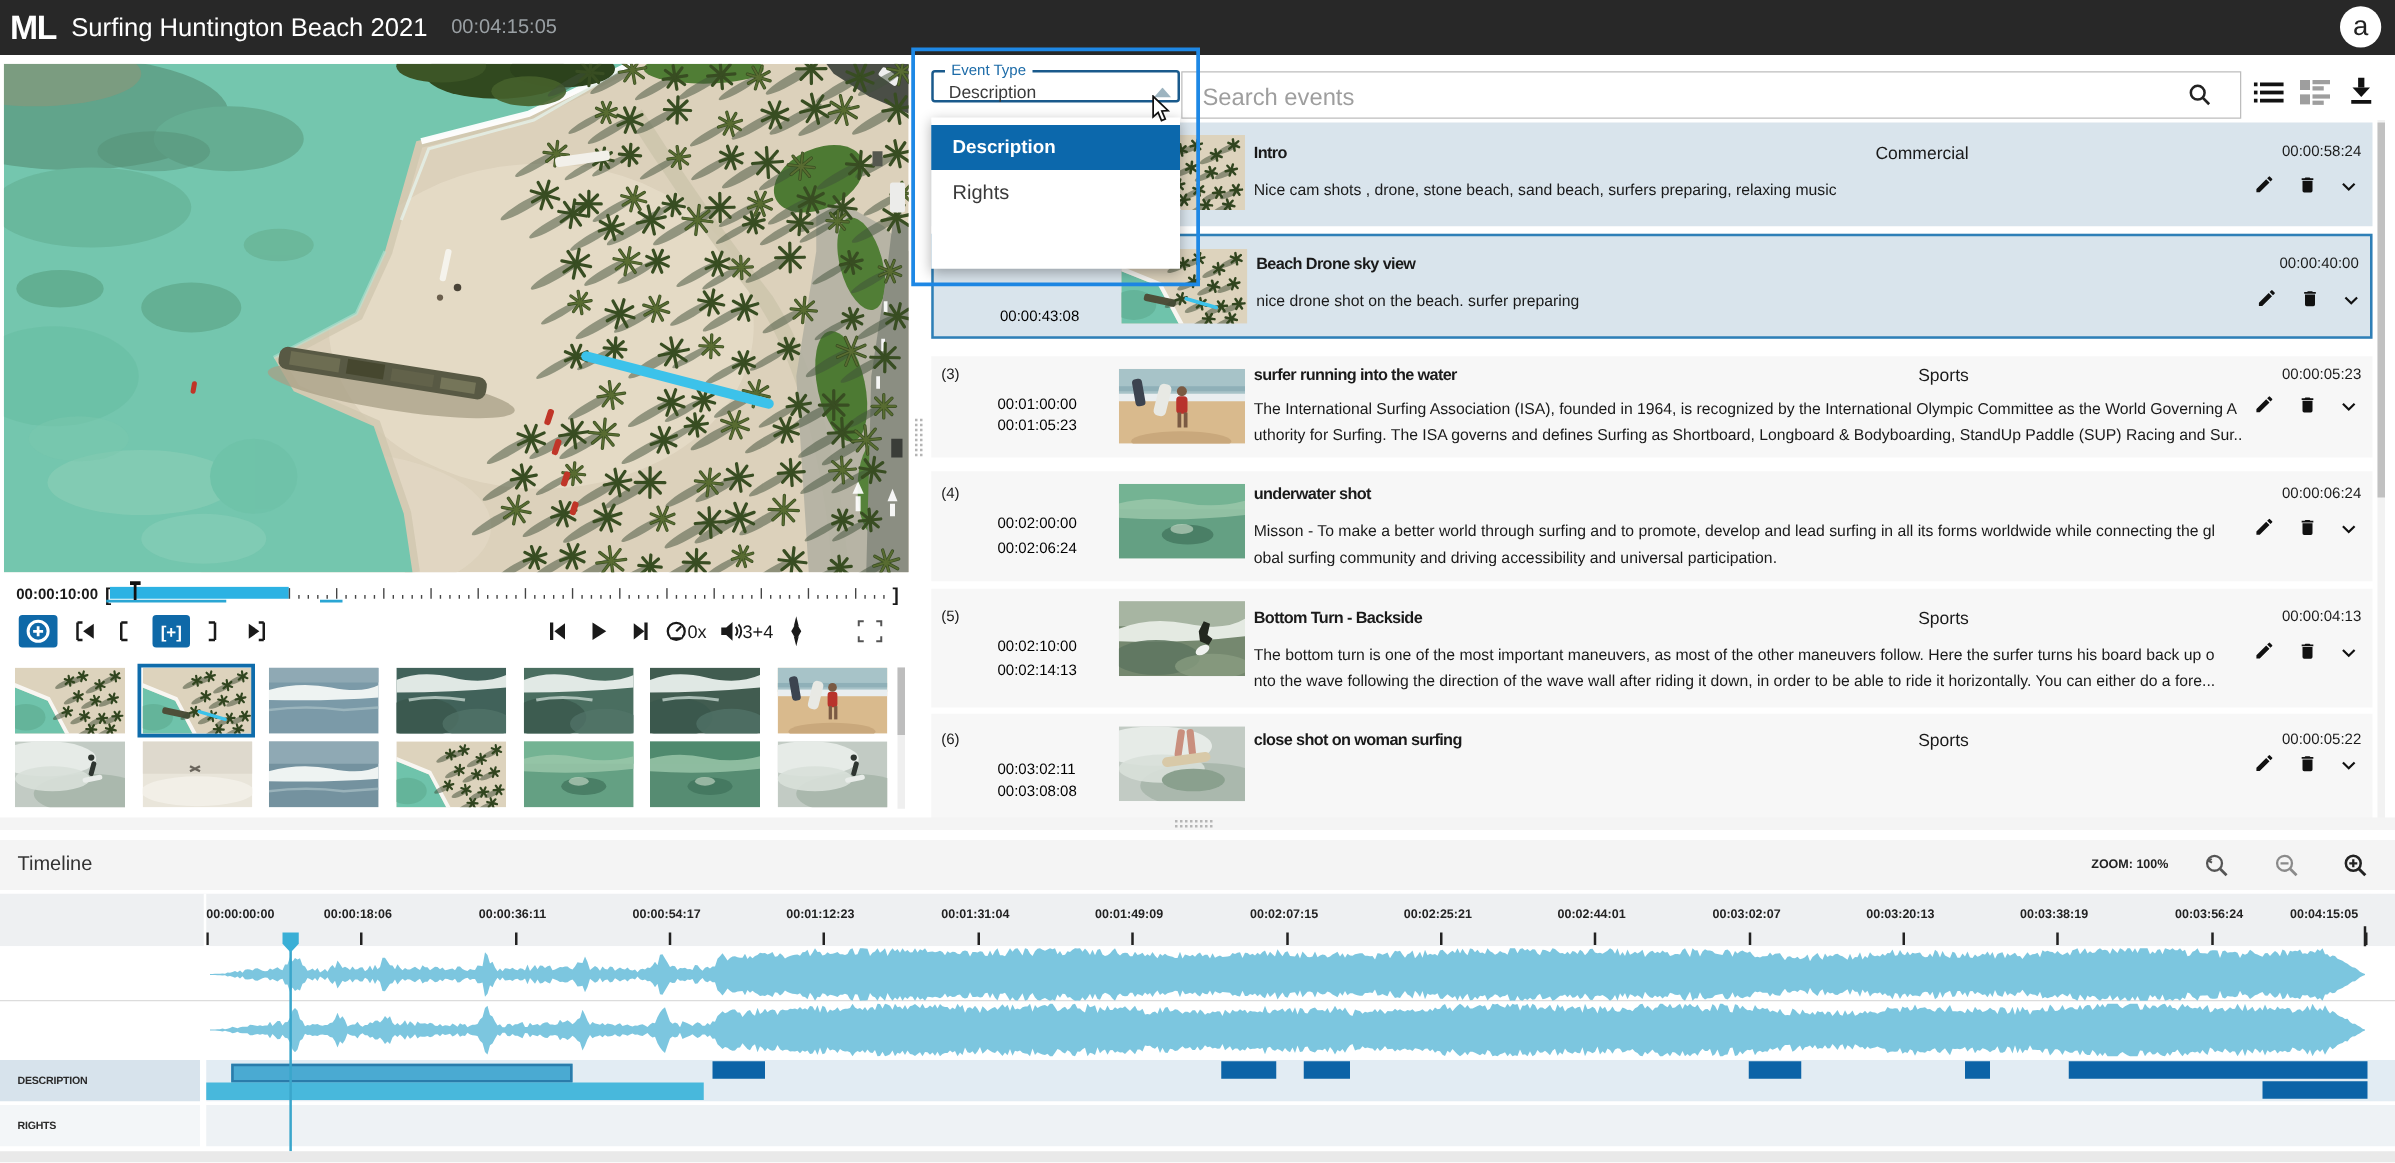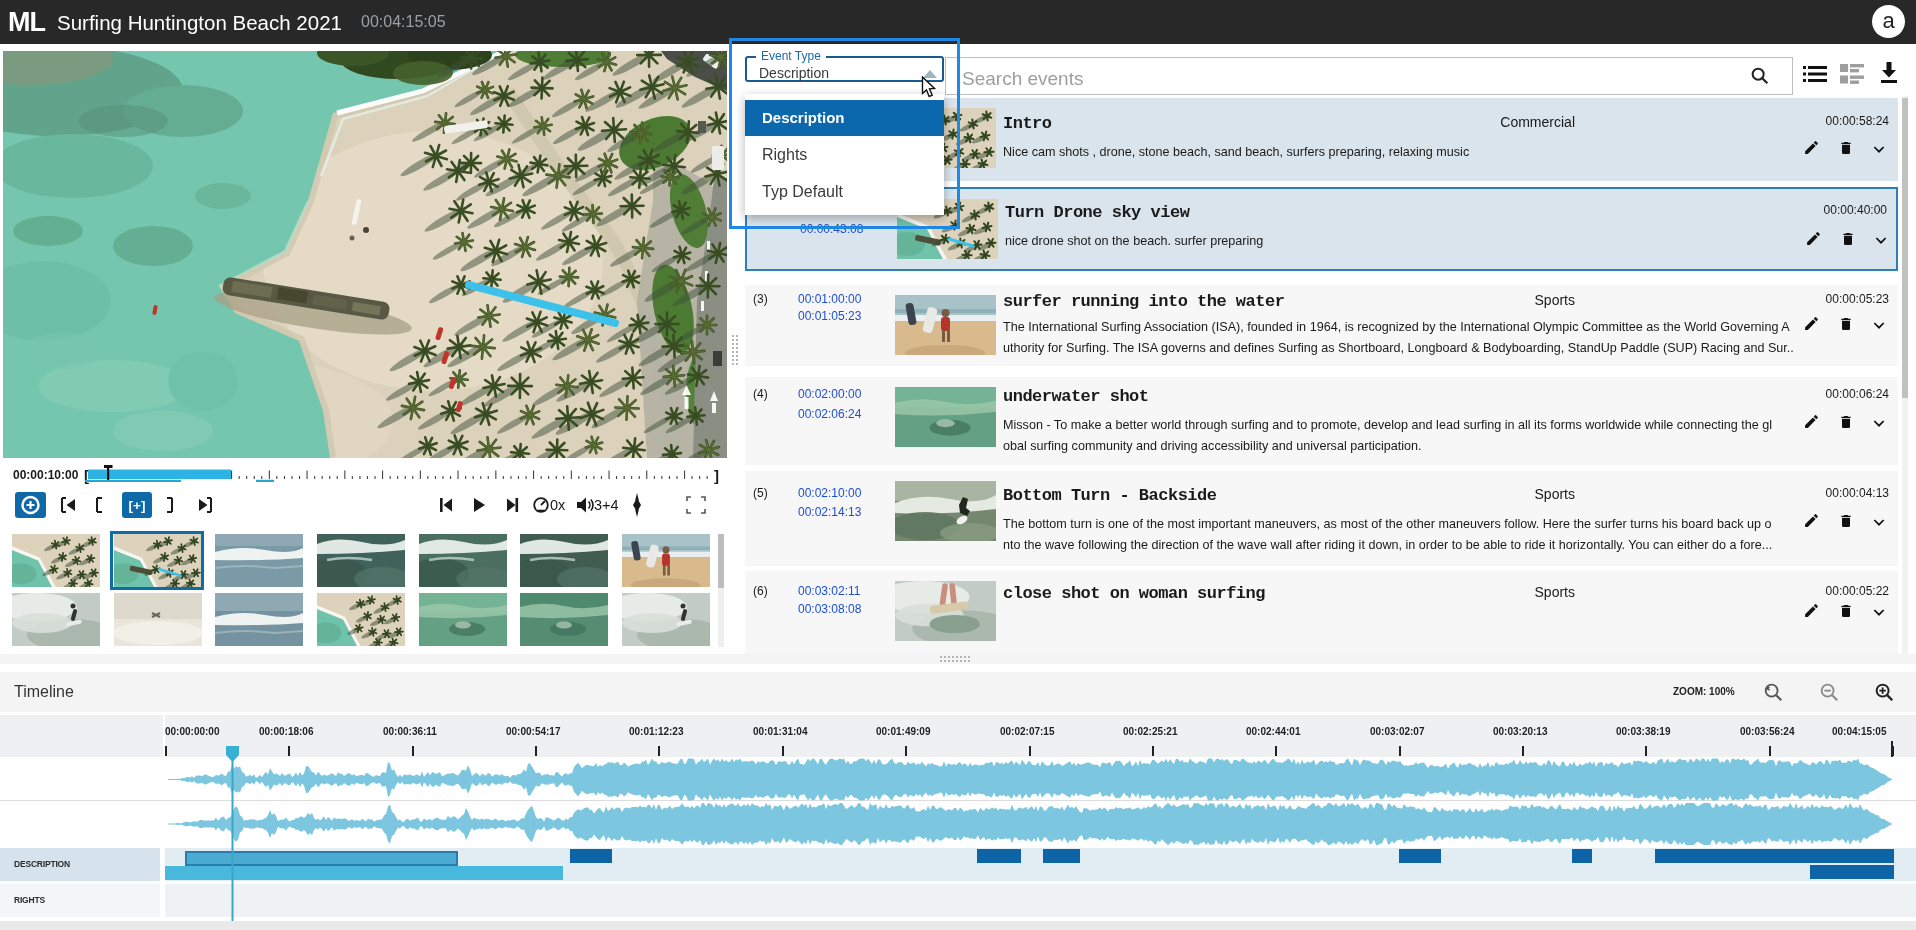--- a/index.html
+++ b/index.html
@@ -1,20 +1,20 @@
 <!DOCTYPE html>
 <html><head><meta charset="utf-8">
 <style>
 * { margin:0; padding:0; box-sizing:border-box; }
 html,body { width:1916px; height:930px; overflow:hidden; background:#fff;
   font-family:"Liberation Sans", sans-serif; position:relative; }
 .abs { position:absolute; }
-.etc { position:absolute; font-size:12px; color:#1d4ed8; }
+.etc { position:absolute; font-size:12px; color:#000000;margin-top:24px; }
 .enum { position:absolute; font-size:12px; color:#1a1a1a; }
-.etitle { position:absolute; font-size:17px; font-weight:bold; letter-spacing:-0.5px; color:#1a1a1a;font-family:Liberation Mono, monospace; }
+.etitle { position:absolute; font-size:13px; font-weight:bold; letter-spacing:-0.5px; color:#1a1a1a; }
 .ecat { position:absolute; font-size:14px; color:#1a1a1a; text-align:right; }
 .edur { position:absolute; font-size:12px; color:#1a1a1a; }
 .edesc { position:absolute; font-size:12.6px; color:#1a1a1a; white-space:nowrap; max-width:790px; overflow:hidden; }
 .fth { position:absolute; width:88px; height:53px; overflow:hidden; }
 .rlab { position:absolute; top:11px; font-size:10px; font-weight:bold; color:#222; }
 </style></head>
 <body>
 <div class="abs" style="left:0;top:0;width:1916px;height:44px;background:#282828">
   <div class="abs" style="left:8px;top:7px;font-size:27px;font-weight:bold;color:#fff;letter-spacing:-1px">ML</div>
   <div class="abs" style="left:57px;top:11px;font-size:20.5px;color:#fff">Surfing Huntington Beach 2021</div>
@@ -2180,21 +2180,21 @@
           <line x1="70" y1="56" x2="72.1" y2="60.1"></line>
           <line x1="88" y1="56" x2="89.4" y2="60.4"></line>
           <line x1="88" y1="56" x2="84.9" y2="59.4"></line>
           <line x1="88" y1="56" x2="83.5" y2="55.0"></line>
           <line x1="88" y1="56" x2="86.6" y2="51.6"></line>
           <line x1="88" y1="56" x2="91.1" y2="52.6"></line>
           <line x1="88" y1="56" x2="92.5" y2="57.0"></line>
         </g>
         <line x1="52" y1="40" x2="76" y2="47" stroke="#3cc2ea" stroke-width="3" stroke-linecap="round"></line>
       </svg></div>
-    <div class="etitle" style="left:258px;top:14px">Turn Drone sky view</div>
+    <div class="etitle" style="left:258px;top:14px">Beach Drone sky view</div>
     <div class="edur" style="right:9px;top:14px">00:00:40:00</div>
     <div class="edesc" style="left:258px;top:45px">nice drone shot on the beach. surfer preparing</div>
     <div style="position:absolute;left:1058px;top:41px"><svg width="17" height="17" viewBox="0 0 24 24">
         <path fill="#111" d="M3 17.25V21h3.75L17.8 9.94l-3.75-3.75L3 17.25zM20.7 7.04a1 1 0 0 0 0-1.41l-2.34-2.34a1 1 0 0 0-1.41 0l-1.83 1.83 3.75 3.75 1.83-1.83z"></path>
       </svg></div>
     <div style="position:absolute;left:1093px;top:41px"><svg width="16" height="18" viewBox="0 0 24 24">
         <path fill="#111" d="M6 19a2 2 0 0 0 2 2h8a2 2 0 0 0 2-2V7H6v12zM19 4h-3.5l-1-1h-5l-1 1H5v2h14V4z"></path>
       </svg></div>
     <div style="position:absolute;left:1126px;top:43px"><svg width="16" height="16" viewBox="0 0 24 24">
         <path fill="none" stroke="#111" stroke-width="2.6" d="M5 9l7 7 7-7"></path>
@@ -2344,21 +2344,20 @@
   <svg class="abs" style="left:176px;top:12px" width="14" height="8" viewBox="0 0 14 8">
       <polygon points="7,0 14,8 0,8" fill="#9db4c0"></polygon>
     </svg>
 </div>
 <div class="abs" style="left:921px;top:76px;z-index:60"><svg width="17" height="24" viewBox="0 0 17 24">
       <path d="M1.5 1 L1.5 17.5 L5.5 14 L8.2 20.5 L11.2 19.2 L8.5 12.8 L13.5 12.5 Z" fill="#fff" stroke="#111" stroke-width="1.4"></path>
     </svg></div>
 <div class="abs" style="left:745px;top:94px;width:199px;height:121px;background:#fff;box-shadow:0 3px 10px rgba(0,0,0,0.3);z-index:50">
   <div style="margin-top:6px;height:36px;background:#0c68ac;color:#fff;font-size:15px;font-weight:bold;line-height:36px;padding-left:17px">Description</div>
   <div style="height:37px;color:#3a3a3a;font-size:16px;line-height:37px;padding-left:17px">Rights</div>
-  <div style="height:37px;color:#3a3a3a;font-size:16px;line-height:37px;padding-left:17px">Typ Default</div>
 </div>
 
 <div class="abs" style="left:0;top:654px;width:1916px;height:10px;background:#f4f4f4"></div>
 <svg style="position:absolute;left:939px;top:655px" width="34" height="10" viewBox="0 0 34 10">
     <g fill="#b5b5b5">
       <rect x="1" y="1" width="2" height="2"></rect>
       <rect x="1" y="5" width="2" height="2"></rect>
       <rect x="5" y="1" width="2" height="2"></rect>
       <rect x="5" y="5" width="2" height="2"></rect>
       <rect x="9" y="1" width="2" height="2"></rect>

